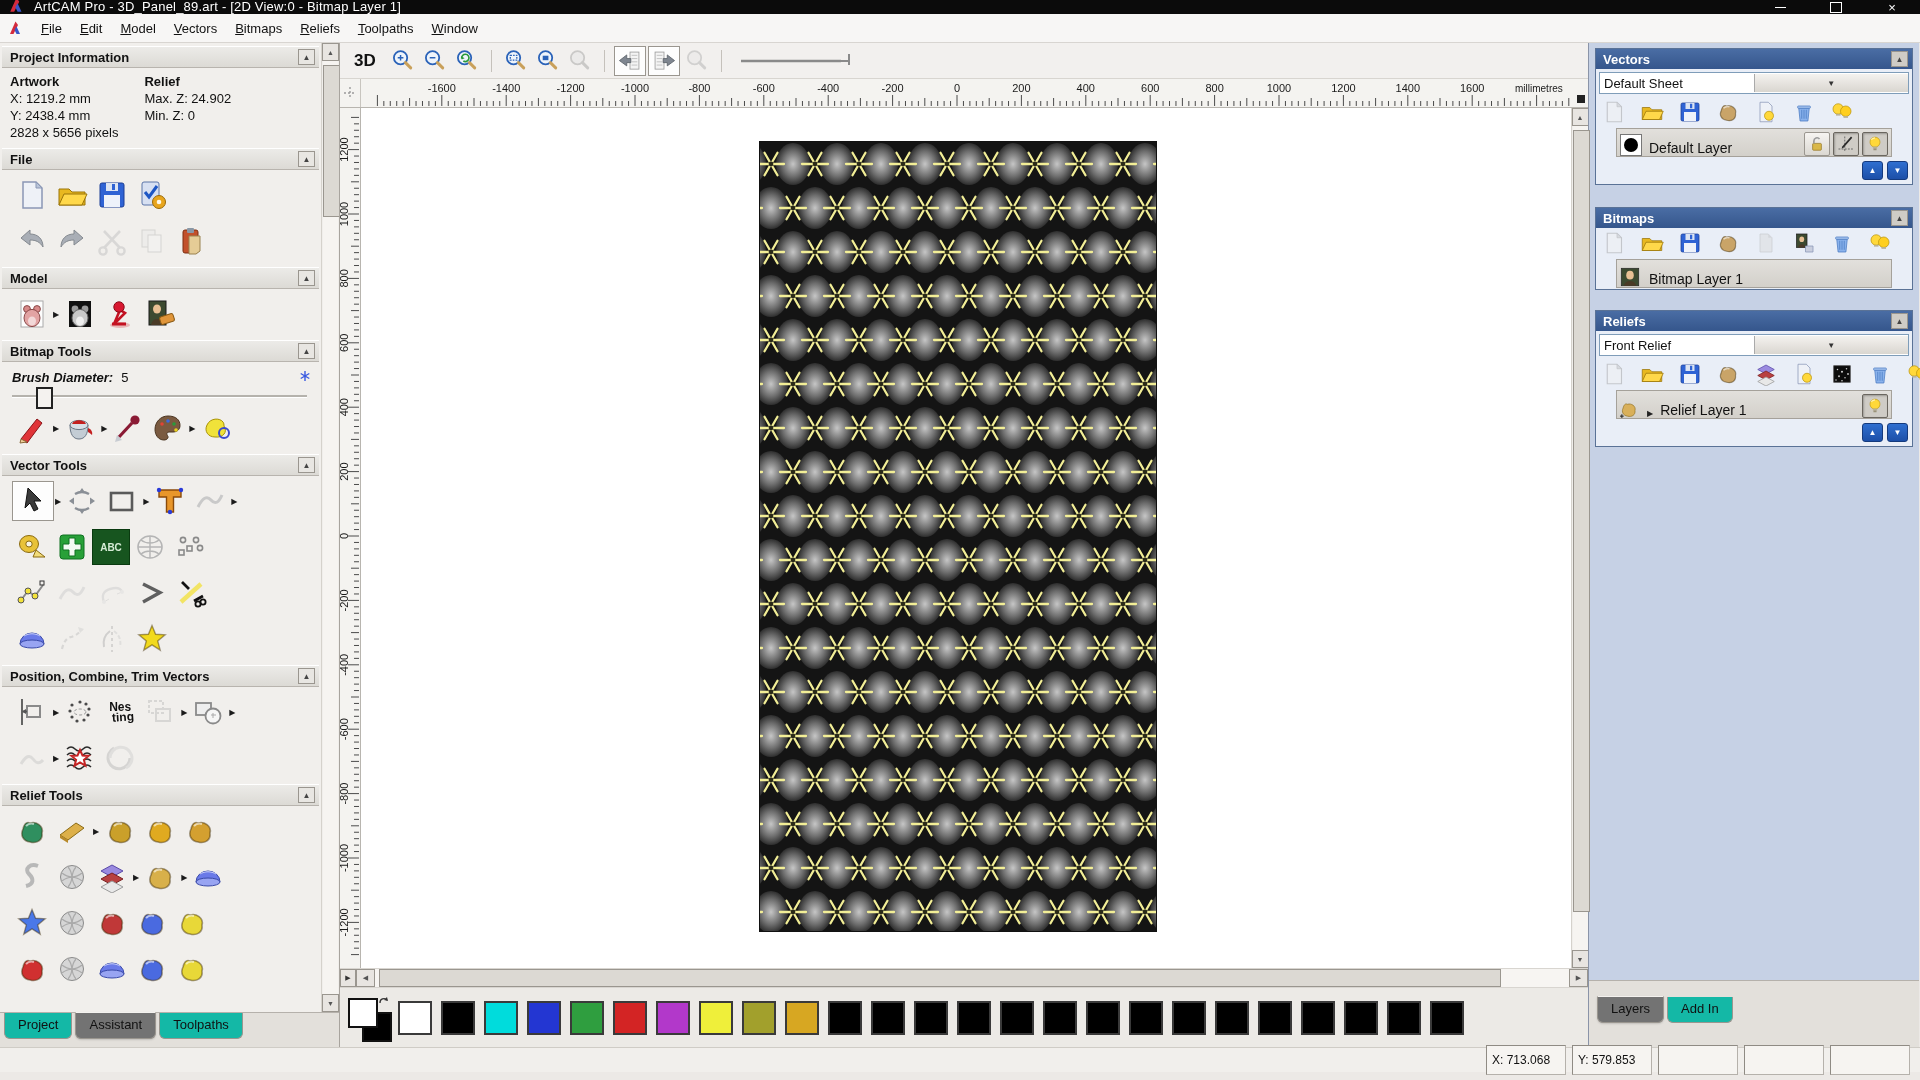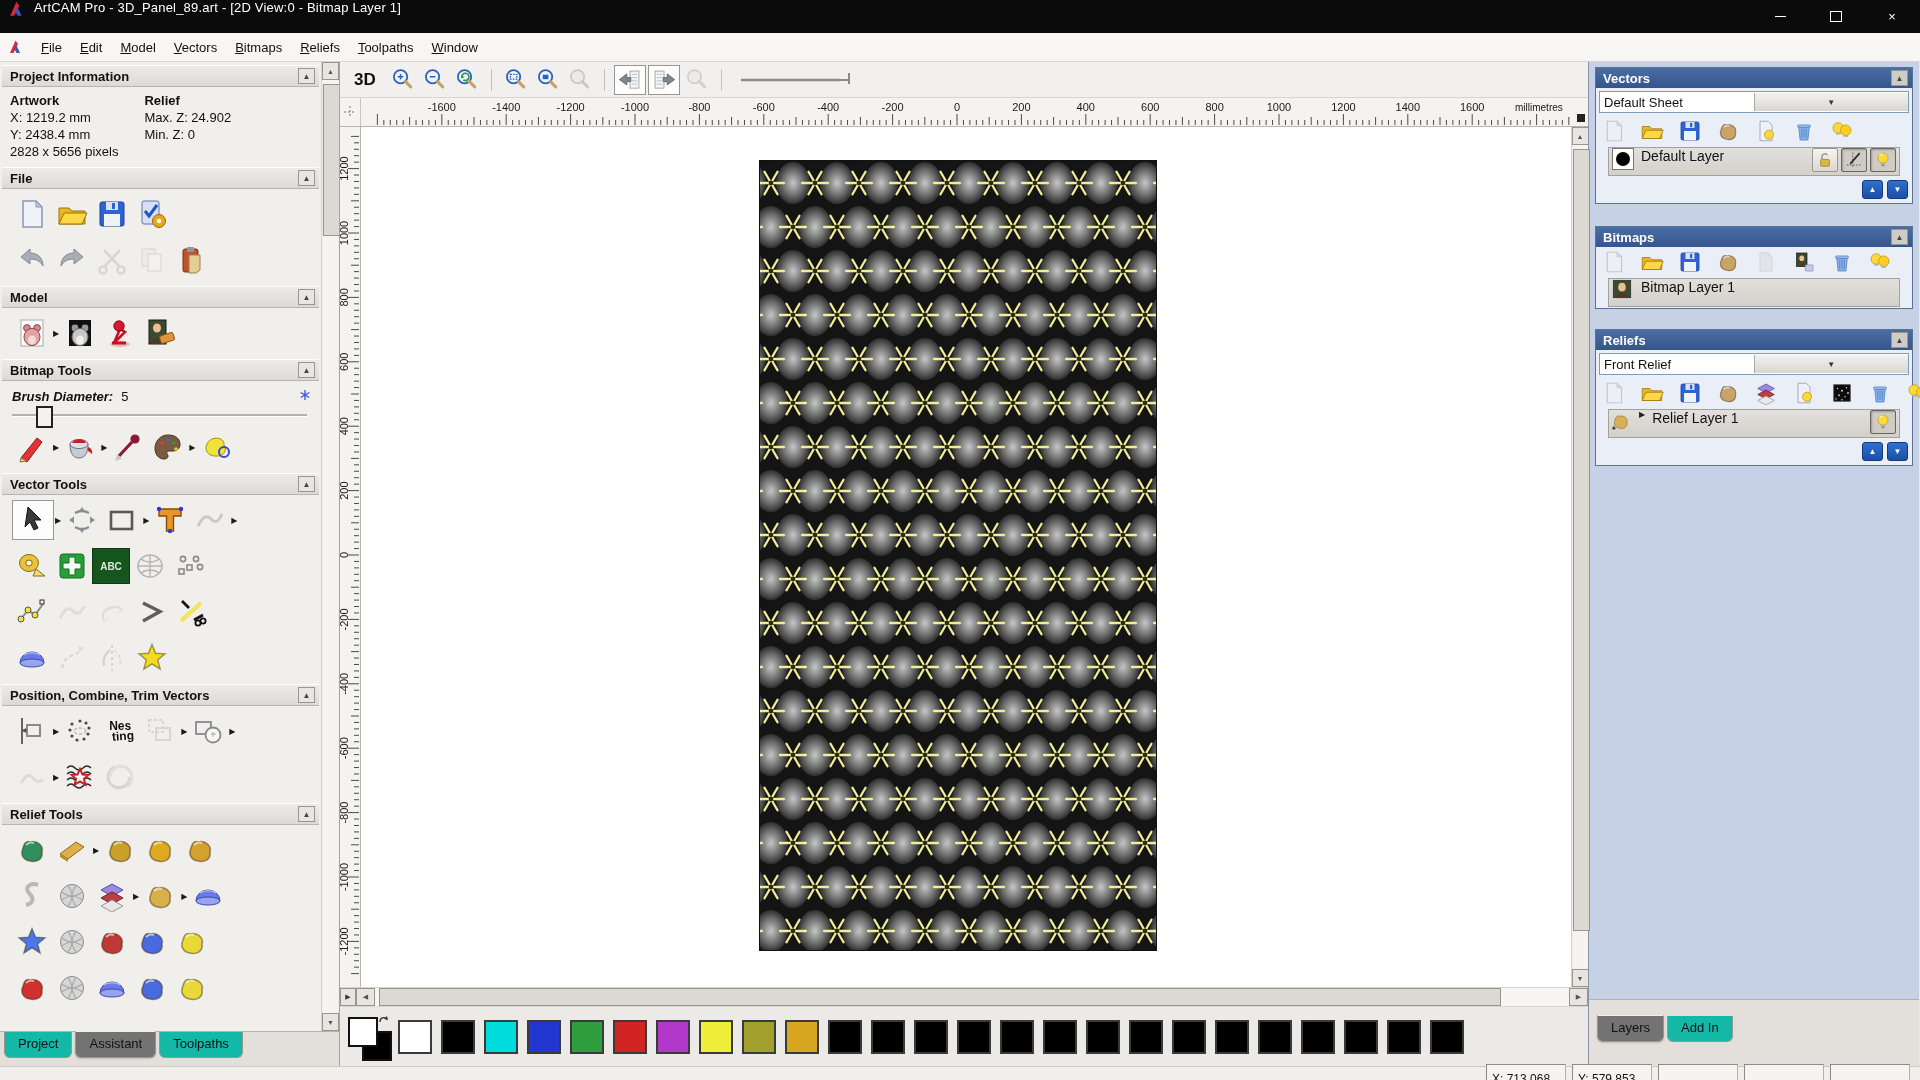--- a/index.html
+++ b/index.html
@@ -1,19 +1,19 @@
 <!DOCTYPE html>
 <html><head>
 <meta charset="utf-8">
 <style>
   html,body{margin:0;padding:0;background:#444;}
   .app{width:1920px;height:1080px;position:relative;overflow:hidden;background:#ece9e6;
        font-family:"Liberation Sans",sans-serif;font-size:13px;color:#111;}
   
-  .titlebar{height:33px;background:#0b0b0b;color:#fff;display:flex;align-items:flex-start;padding:0 0 0 8px;}
+  .titlebar{height:14px;background:#0b0b0b;color:#fff;display:flex;align-items:flex-end;padding:0 0 0 8px;}
   .appicon{width:18px;height:18px;margin-right:8px;display:inline-flex}
   .title{font-size:13px;letter-spacing:.2px;flex:0 0 auto}
   .winbtns{margin-left:auto;display:flex;height:100%}
   .wb{width:56px;height:100%;display:flex;align-items:center;justify-content:center;color:#fff;font-size:13px}
   .wb-min{display:block;width:11px;height:1px;background:#fff}
   .wb-max{display:block;width:10px;height:9px;border:1px solid #fff}
   
   .menubar{height:28px;background:#f7f6f5;border-bottom:1px solid #d8d5d1;display:flex;align-items:center;padding:0 6px;}
   .mdiicon{width:16px;height:16px;margin:0 8px 0 2px;display:inline-flex}
   .menu{display:inline-block;padding:4px 9px;cursor:default}
@@ -96,21 +96,21 @@
   
   .rp-box{margin:5px 6px 0 6px;background:#e9eef7;border:1px solid #5a7296}
   .rp-h{height:20px;background:linear-gradient(#4a6da4,#35568c);color:#fff;font-weight:bold;display:flex;align-items:center;padding:0 4px 0 7px;font-size:13px}
   .rp-h .rollup{background:#cfccc6}
   .rp-combo{display:flex;margin:3px;border:1px solid #7f9db9;background:#fff;height:20px;align-items:center}
   .rp-combo span{flex:1;padding:0 4px;font-size:13px}
   .rp-combo .cbtn{width:17px;height:18px;background:linear-gradient(#f4f2ef,#d9d6d0);border-left:1px solid #aaa;font-size:8px;display:flex;align-items:center;justify-content:center;color:#333}
   .rp-icons{display:flex;align-items:center;padding:2px 4px;gap:10px}
   .rp-icons .ticon{width:28px;height:26px}
   .rp-icons .ticon svg{width:24px;height:24px}
-  .rp-layer{display:flex;align-items:flex-start;margin:1px 12px;background:linear-gradient(#e2e0dc,#d3d0ca);border:1px solid #a5a19a;height:27px;padding:0 3px}
+  .rp-layer{display:flex;align-items:flex-end;margin:1px 20px;background:linear-gradient(#e2e0dc,#d3d0ca);border:1px solid #a5a19a;height:27px;padding:0 3px}
   .rp-layer .lname{margin-left:7px;font-size:14px}
   .lswatch{width:20px;height:20px;background:#fff;border:1px solid #777;display:flex;align-items:center;justify-content:center}
   .lswatch i{width:14px;height:14px;border-radius:50%;background:#000;display:block}
   .lthumb{width:22px;height:20px;display:inline-flex}
   .lexp{font-size:8px;margin-left:5px;color:#222}
   .rp-lbtns{margin-left:auto;display:flex;gap:1px}
   .rp-updown{display:flex;justify-content:flex-end;gap:4px;padding:3px 4px 4px}
   .udbtn{width:19px;height:17px;background:linear-gradient(#2f6fd0,#1c4fa8);border:1px solid #143a7e;border-radius:3px;color:#fff;font-size:8px;display:flex;align-items:center;justify-content:center}
   .rp-fill{flex:1}
   .rp-tabs{height:34px;display:flex;align-items:flex-start;padding:16px 8px;background:#e3e0db;border-top:1px solid #b5b1ab}

